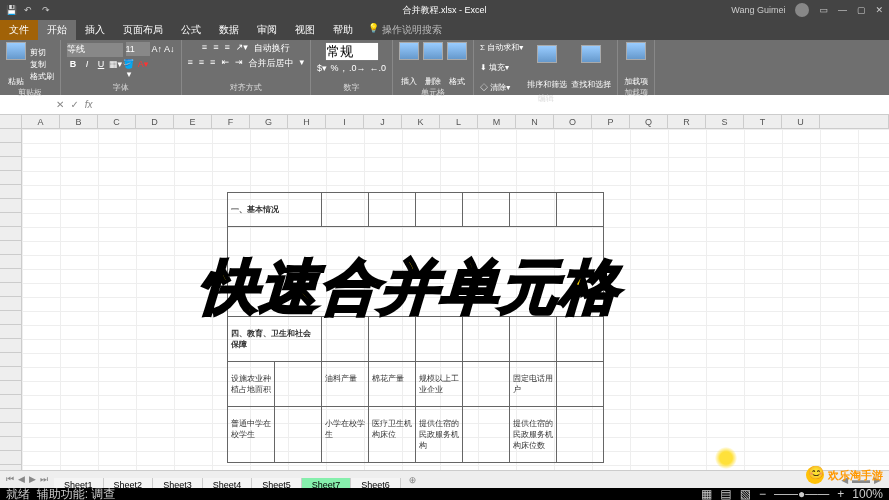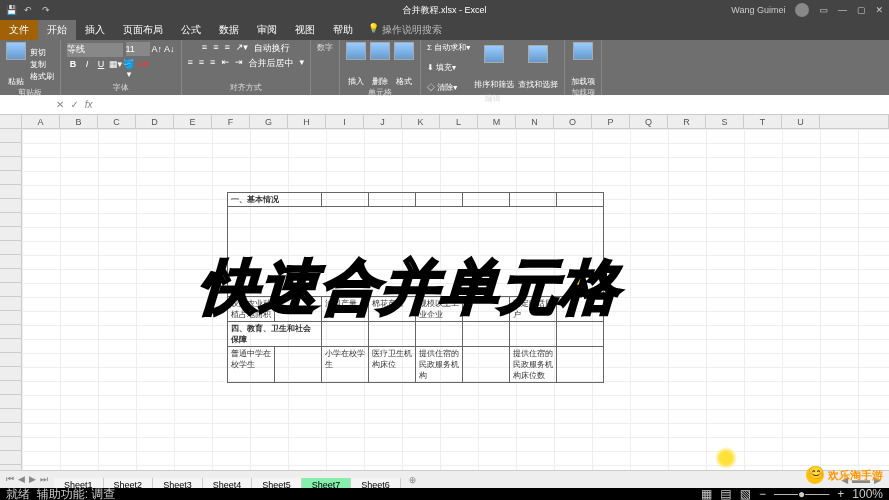--- a/index.html
+++ b/index.html
@@ -29,21 +29,21 @@
 .nb-cell { width: 50px; border-right: 1px solid #ccc; padding-left: 6px; }
 .nb-fx { display: flex; gap: 6px; padding-left: 6px; color: #888; }
 .colheads { height: 14px; background: #eee; display: flex; font-size: 9px; color: #555; border-bottom: 1px solid #ccc; }
 .colheads div { border-right: 1px solid #ccc; text-align: center; line-height: 14px; }
 .selectall { width: 22px; background: #eee; }
 .grid { position: relative; height: 388px; background: #fff; }
 .gridlines { position: absolute; inset: 0; background-image: linear-gradient(to right, #eee 1px, transparent 1px), linear-gradient(to bottom, #eee 1px, transparent 1px); background-size: 38px 14px; background-position: 22px 0; }
 .rowheads { position: absolute; left: 0; top: 0; width: 22px; }
 .rowheads div { height: 14px; border-bottom: 1px solid #ccc; border-right: 1px solid #ccc; background: #eee; font-size: 8px; color: #555; text-align: center; line-height: 14px; }
 .content-table { position: absolute; left: 227px; top: 63px; border-collapse: collapse; font-size: 8px; color: #333; }
-.content-table td { border: 1px solid #666; padding: 1px 3px; width: 47px; height: 14px; vertical-align: top; }
+.content-table td { border: 1px solid #666; padding: 11px 3px; width: 47px; height: 14px; vertical-align: top; }
 .content-table td.hd { font-weight: bold; }
 .overlay-text { position: absolute; left: 200px; top: 120px; font-size: 58px; font-weight: 900; color: #ffd500; -webkit-text-stroke: 3px #000; letter-spacing: 2px; font-style: italic; transform: skewX(-3deg); }
 .cursor-hl { position: absolute; left: 715px; top: 318px; width: 22px; height: 22px; background: radial-gradient(circle, #ffe13a 40%, rgba(255,225,58,0) 72%); border-radius: 50%; }
 .sheettabs { position: absolute; bottom: 12px; left: 0; right: 0; height: 18px; background: #eee; display: flex; align-items: center; font-size: 9px; border-top: 1px solid #ccc; }
 .sheettabs .nav { padding: 0 6px; color: #888; display:flex; gap:4px;}
 .sheettabs .tab { padding: 2px 10px; border-right: 1px solid #ccc; background: #f4f4f4; cursor: pointer; margin-top: 12px; }
 .sheettabs .tab.active { background: #86efac; border-bottom: 2px solid #444; }
 .sheettabs .add { padding: 0 8px; color: #888; }
 .sheettabs .scroller { margin-left: auto; display:flex; gap:4px; padding-right:8px; color:#888;}
 .statusbar { position: absolute; bottom: 0; left: 0; right: 0; height: 12px; background: #000000; color: #ccc; font-size: 12px; display: flex; align-items: center; padding: 0 6px; }
@@ -123,20 +123,30 @@
           <span>≡</span>
           <span>≡</span>
           <span>↗▾</span>
           <span>自动换行</span>
         </div>
       <div style="display:flex;gap:6px"><span>≡</span><span>≡</span><span>≡</span><span>⇤</span><span>⇥</span><span>合并后居中</span>▾</div>
     </div>
     <div class="lbl">对齐方式</div>
   </div>
   <div class="rgroup">
+    <div class="ctrls" style="flex-direction:column;gap:2px">
+      <input style="width: 54px;" value="常规">
+      <div style="display:flex;gap:4px">
+          <span>$▾</span>
+          <span>%</span>
+          <span>,</span>
+          <span>.0→</span>
+          <span>←.0</span>
+        </div>
+    </div>
     <div class="lbl">数字</div>
   </div>
   <div class="rgroup">
     <div class="ctrls">
       <div class="biggrpbtn">
           <div class="sq"></div>
           <span>插入</span>
         </div>
       <div class="biggrpbtn">
           <div class="sq"></div>
@@ -254,36 +264,36 @@
           <td></td>
           <td></td>
           <td></td>
           <td></td>
           <td></td>
         </tr>
     <tr>
           <td colspan="8" style="height:90px"></td>
         </tr>
     <tr>
+          <td class="hd" colspan="2">四、教育、卫生和社会保障</td>
+          <td></td>
+          <td></td>
+          <td></td>
+          <td></td>
+          <td></td>
+          <td></td>
+        </tr>
+    <tr>
           <td>设施农业种植占地面积</td>
           <td></td>
           <td>油料产量</td>
           <td>棉花产量</td>
           <td>规模以上工业企业</td>
           <td></td>
           <td>固定电话用户</td>
-          <td></td>
-        </tr>
-    <tr>
-          <td class="hd" colspan="2">四、教育、卫生和社会保障</td>
-          <td></td>
-          <td></td>
-          <td></td>
-          <td></td>
-          <td></td>
           <td></td>
         </tr>
     <tr>
           <td>普通中学在校学生</td>
           <td></td>
           <td>小学在校学生</td>
           <td>医疗卫生机构床位</td>
           <td>提供住宿的民政服务机构</td>
           <td></td>
           <td>提供住宿的民政服务机构床位数</td>

